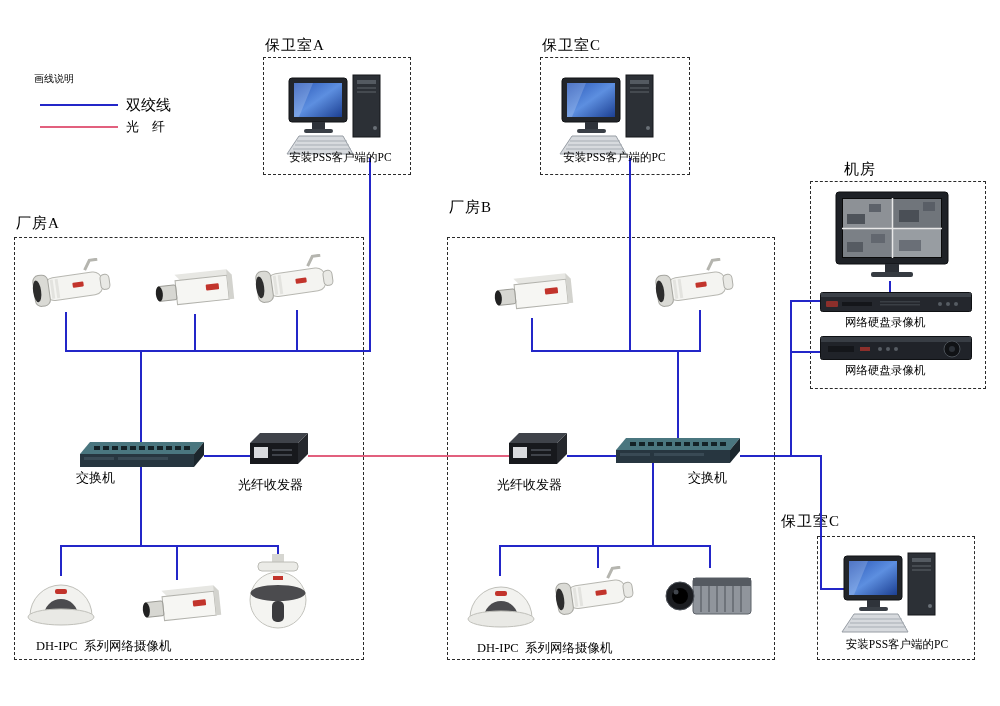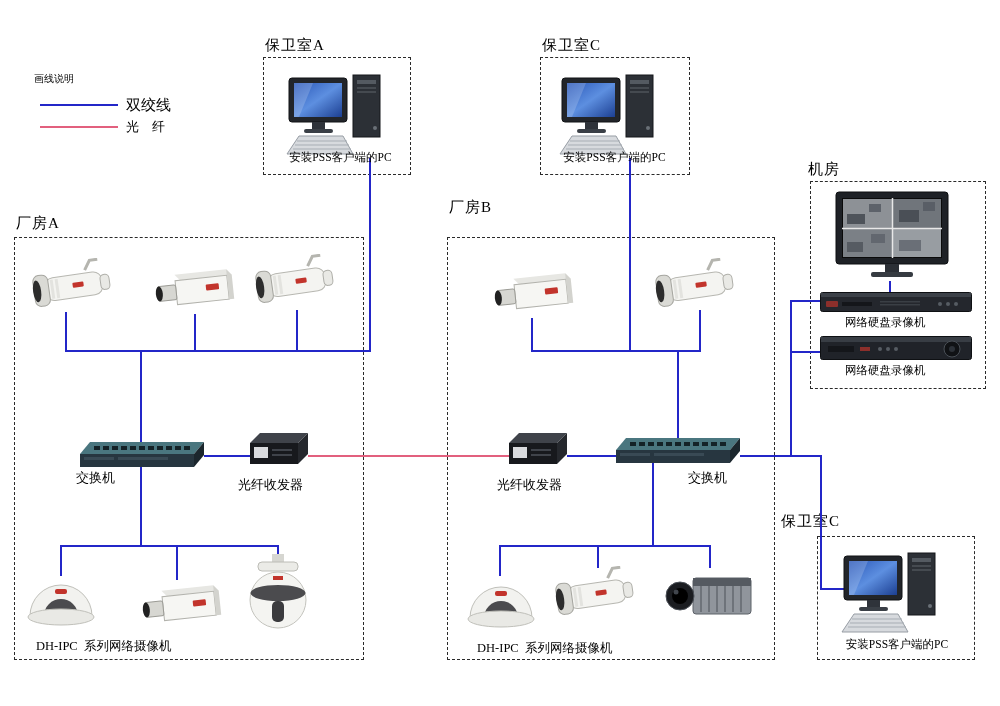--- a/index.html
+++ b/index.html
@@ -37,21 +37,21 @@
 
   <div class="zone" style="left:263px;top:57px;width:148px;height:118px"></div>
   <div class="zone" style="left:540px;top:57px;width:150px;height:118px"></div>
   <div class="zone" style="left:810px;top:181px;width:176px;height:208px"></div>
   <div class="zone" style="left:14px;top:237px;width:350px;height:423px"></div>
   <div class="zone" style="left:447px;top:237px;width:328px;height:423px"></div>
   <div class="zone" style="left:817px;top:536px;width:158px;height:124px"></div>
 
   <div class="zone-title" style="left:265px;top:36px">保卫室A</div>
   <div class="zone-title" style="left:542px;top:36px">保卫室C</div>
-  <div class="zone-title" style="left:808px;top:160px">机房</div>
+  <div class="zone-title" style="left:844px;top:160px">机房</div>
   <div class="zone-title" style="left:16px;top:214px">厂房A</div>
   <div class="zone-title" style="left:449px;top:198px">厂房B</div>
   <div class="zone-title" style="left:781px;top:512px">保卫室C</div>
 
   <div class="wire blue" style="left:369px;top:158px;width:2px;height:194px"></div>
   <div class="wire blue" style="left:65px;top:350px;width:306px;height:2px"></div>
   <div class="wire blue" style="left:65px;top:312px;width:2px;height:38px"></div>
   <div class="wire blue" style="left:194px;top:314px;width:2px;height:36px"></div>
   <div class="wire blue" style="left:296px;top:310px;width:2px;height:40px"></div>
   <div class="wire blue" style="left:140px;top:350px;width:2px;height:92px"></div>

